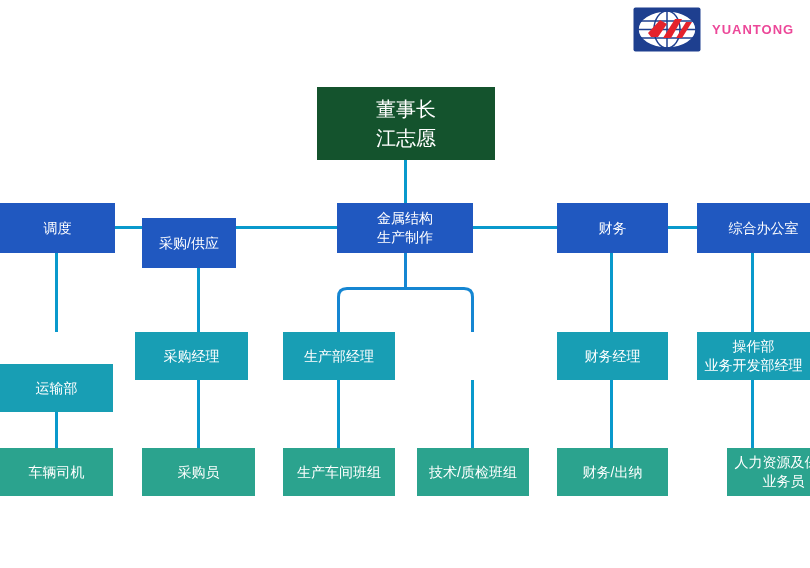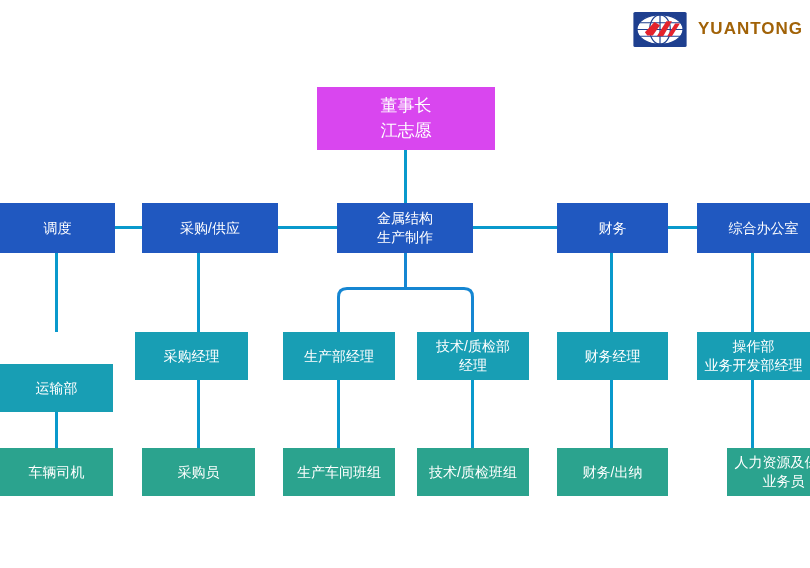--- a/index.html
+++ b/index.html
@@ -5,32 +5,32 @@
   html,body{margin:0;padding:0;background:#fff;}
   #canvas{
     position:relative;width:810px;height:568px;background:#ffffff;
     font-family:"Liberation Sans","DejaVu Sans",sans-serif;overflow:hidden;
   }
   .node{
     position:absolute;display:flex;align-items:center;justify-content:center;
     color:#ffffff;text-align:center;white-space:pre-line;line-height:1.35;
     font-size:14px;box-sizing:border-box;
   }
-  .chairman{top:87px;left:317px;width:178px;height:63px;background:#d946ef;font-size:17px;line-height:1.45;}
+  .chairman{top:87px;left:317px;width:178px;height:73px;background:#14532d;font-size:20px;line-height:1.45;}
   .l2{top:203px;height:50px;background:#2058C0;}
   .l3{top:332px;height:48px;background:#189EB4;}
   .l4{top:448px;height:48px;background:#2BA38E;}
   .vline,.hline{position:absolute;background:#0999CC;}
   .vline{width:3px;}
   .hline{height:3px;}
   .under{z-index:0;}
   .node{z-index:2;}
   #branch-svg{position:absolute;left:0;top:0;z-index:1;pointer-events:none;}
   #logo{position:absolute;left:633px;top:6px;width:170px;height:46px;display:flex;align-items:center;}
-  #brand{color:#a16207;font-weight:bold;font-size:17px;letter-spacing:1px;margin-left:11px;}
+  #brand{color:#ec4899;font-weight:bold;font-size:13px;letter-spacing:1px;margin-left:11px;}
 </style>
 </head>
 <body>
 
 <div id="canvas">
 
   <div class="vline under" style="left:404px;top:150px;height:53px;"></div>
   <div class="hline under" style="left:56px;top:226px;width:698px;"></div>
 
   <div class="vline under" style="left:55px;top:253px;height:79px;"></div>
@@ -64,31 +64,29 @@
       <polygon points="30,31 42,12 49,12 38,31" fill="#E4222C"></polygon>
       <polygon points="43,31 53,15 59,15 49,31" fill="#E4222C"></polygon>
     </svg>
     <span id="brand">YUANTONG</span>
   </div>
 
   <div class="node chairman">董事长
 江志愿</div>
 
   <div class="node l2" style="left:0;width:115px;">调度</div>
-  <div class="node l2" style="left:142px;width:136px;">采购/供应</div>
+  <div class="node l2" style="left:142px;width:94px;margin-top:15px;">采购/供应</div>
   <div class="node l2" style="left:337px;width:136px;">金属结构
 生产制作</div>
   <div class="node l2" style="left:557px;width:111px;">财务</div>
   <div class="node l2" style="left:697px;width:113px;padding-left:20px;">综合办公室</div>
 
   <div class="node l3" style="left:0;width:113px;margin-top:32px;">运输部</div>
   <div class="node l3" style="left:135px;width:113px;">采购经理</div>
   <div class="node l3" style="left:283px;width:112px;">生产部经理</div>
-  <div class="node l3" style="left:417px;width:112px;">技术/质检部
-经理</div>
   <div class="node l3" style="left:557px;width:111px;">财务经理</div>
   <div class="node l3" style="left:697px;width:113px;">操作部
 业务开发部经理</div>
 
   <div class="node l4" style="left:0;width:113px;">车辆司机</div>
   <div class="node l4" style="left:142px;width:113px;">采购员</div>
   <div class="node l4" style="left:283px;width:112px;">生产车间班组</div>
   <div class="node l4" style="left:417px;width:112px;">技术/质检班组</div>
   <div class="node l4" style="left:557px;width:111px;">财务/出纳</div>
   <div class="node l4" style="left:727px;width:113px;">人力资源及保险

